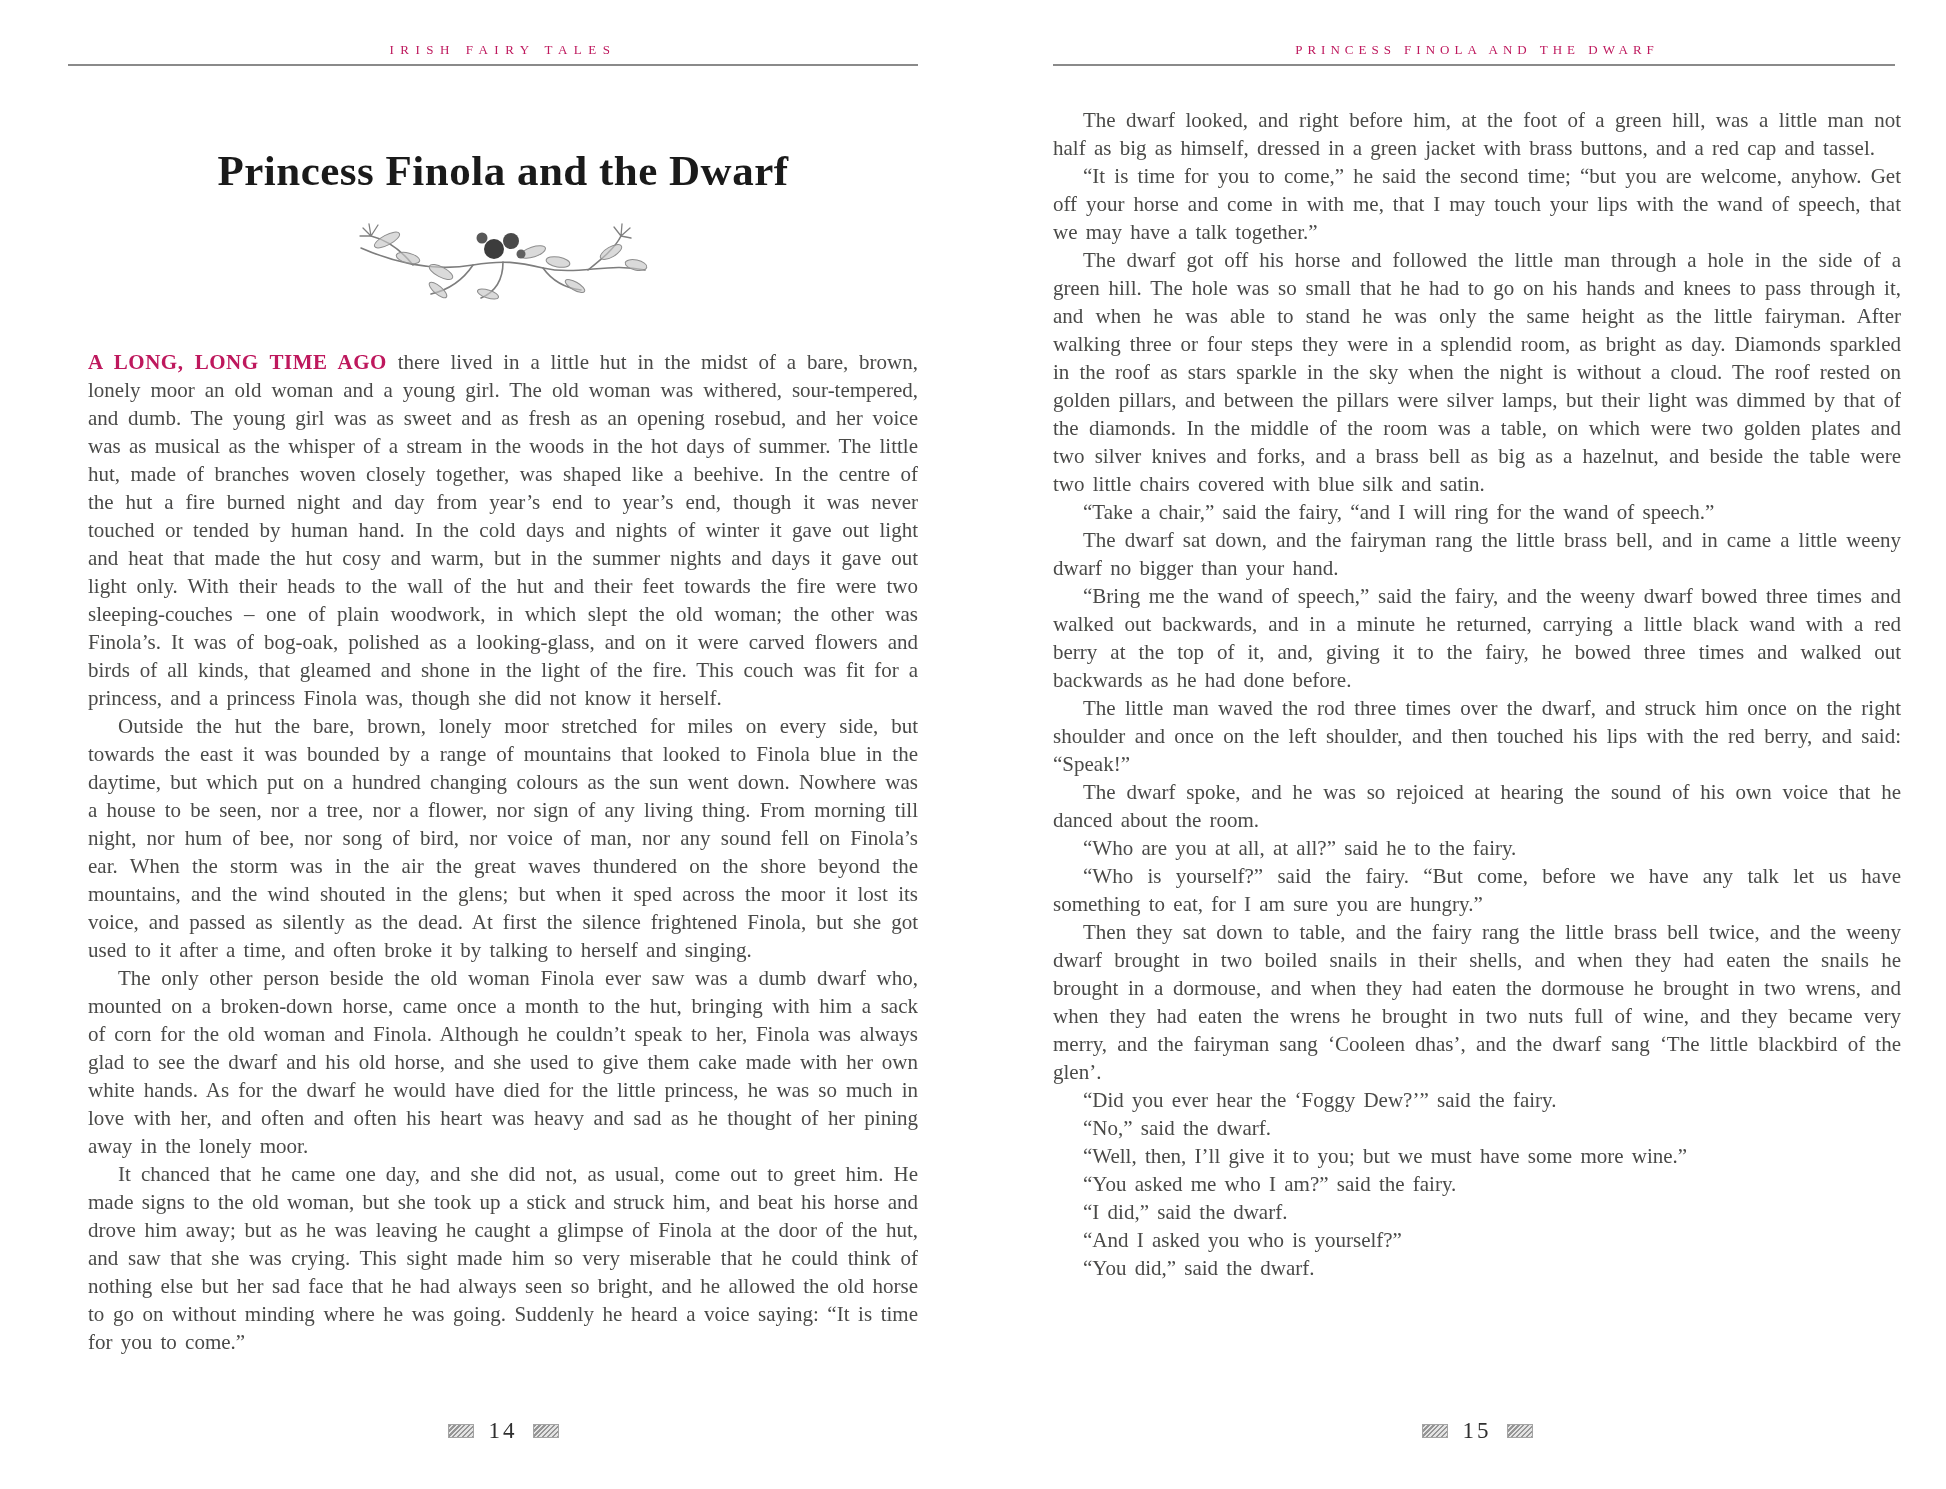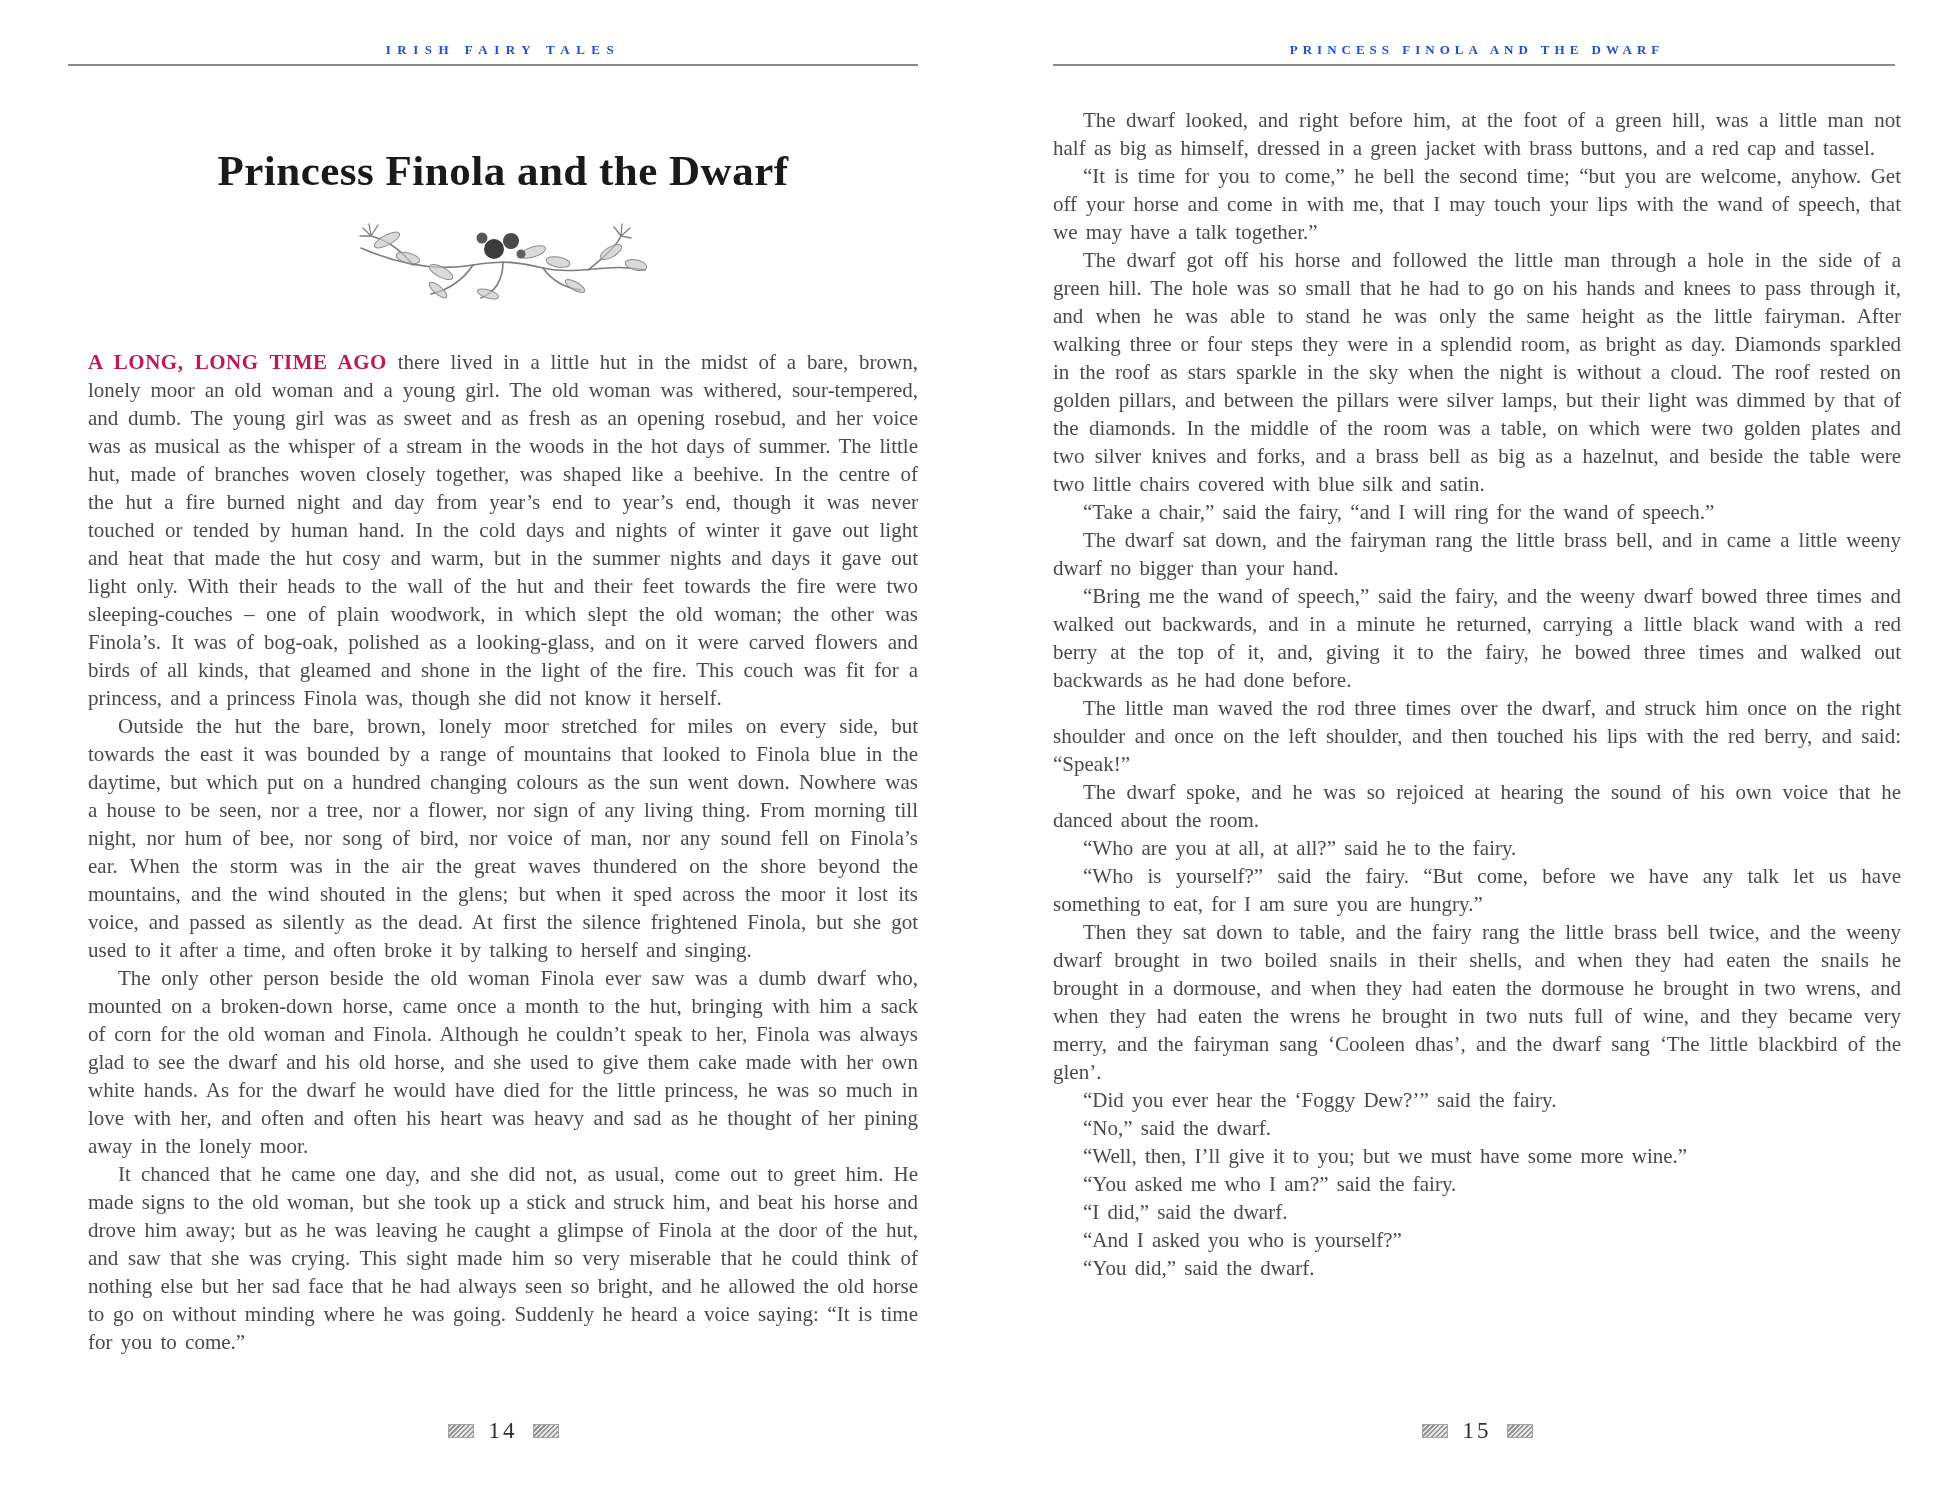--- a/index.html
+++ b/index.html
@@ -11,21 +11,21 @@
     font-family: "Liberation Serif", serif;
     overflow: hidden;
   }
   .page { position: absolute; top: 0; height: 100%; }
   .page.left  { left: 88px;  width: 830px; }
   .page.right { left: 1053px; width: 848px; }
 
   .running-head {
     position: absolute; top: 42px; left: 0; right: 0;
     text-align: center; white-space: nowrap;
-    font-size: 13px; font-weight: bold; color: #1d4ed8;
+    font-size: 13px; font-weight: normal; color: #be185d;
     letter-spacing: 6.5px;
   }
   .page.right .running-head { letter-spacing: 5px; }
 
   .head-rule {
     position: absolute; top: 64px; height: 2px;
     background: #8a8a8a;
   }
   .page.left  .head-rule { left: -20px; right: 0; }
   .page.right .head-rule { left: 0; right: 6px; }
@@ -128,21 +128,21 @@
       <span class="fleuron"></span>
     </div>
   </div>
 
   <div class="page right">
     <div class="running-head">PRINCESS FINOLA AND THE DWARF</div>
     <div class="head-rule"></div>
 
     <div class="body-text">
         <p>The dwarf looked, and right before him, at the foot of a green hill, was a little man not half as big as himself, dressed in a green jacket with brass buttons, and a red cap and tassel.</p>
-        <p>“It is time for you to come,” he bell the second time; “but you are welcome, anyhow. Get off your horse and come in with me, that I may touch your lips with the wand of speech, that we may have a talk together.”</p>
+        <p>“It is time for you to come,” he said the second time; “but you are welcome, anyhow. Get off your horse and come in with me, that I may touch your lips with the wand of speech, that we may have a talk together.”</p>
         <p>The dwarf got off his horse and followed the little man through a hole in the side of a green hill. The hole was so small that he had to go on his hands and knees to pass through it, and when he was able to stand he was only the same height as the little fairyman. After walking three or four steps they were in a splendid room, as bright as day. Diamonds sparkled in the roof as stars sparkle in the sky when the night is without a cloud. The roof rested on golden pillars, and between the pillars were silver lamps, but their light was dimmed by that of the diamonds. In the middle of the room was a table, on which were two golden plates and two silver knives and forks, and a brass bell as big as a hazelnut, and beside the table were two little chairs covered with blue silk and satin.</p>
         <p>“Take a chair,” said the fairy, “and I will ring for the wand of speech.”</p>
         <p>The dwarf sat down, and the fairyman rang the little brass bell, and in came a little weeny dwarf no bigger than your hand.</p>
         <p>“Bring me the wand of speech,” said the fairy, and the weeny dwarf bowed three times and walked out backwards, and in a minute he returned, carrying a little black wand with a red berry at the top of it, and, giving it to the fairy, he bowed three times and walked out backwards as he had done before.</p>
         <p>The little man waved the rod three times over the dwarf, and struck him once on the right shoulder and once on the left shoulder, and then touched his lips with the red berry, and said: “Speak!”</p>
         <p>The dwarf spoke, and he was so rejoiced at hearing the sound of his own voice that he danced about the room.</p>
         <p>“Who are you at all, at all?” said he to the fairy.</p>
         <p>“Who is yourself?” said the fairy. “But come, before we have any talk let us have something to eat, for I am sure you are hungry.”</p>
         <p>Then they sat down to table, and the fairy rang the little brass bell twice, and the weeny dwarf brought in two boiled snails in their shells, and when they had eaten the snails he brought in a dormouse, and when they had eaten the dormouse he brought in two wrens, and when they had eaten the wrens he brought in two nuts full of wine, and they became very merry, and the fairyman sang ‘Cooleen dhas’, and the dwarf sang ‘The little blackbird of the glen’.</p>
         <p>“Did you ever hear the ‘Foggy Dew?’” said the fairy.</p>

